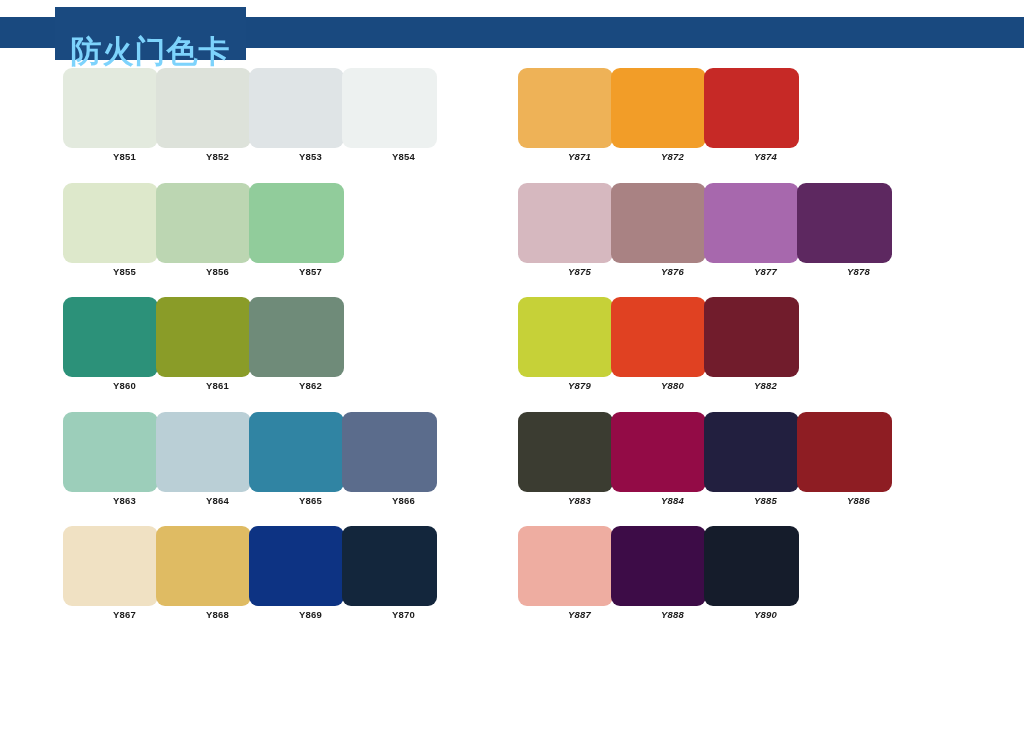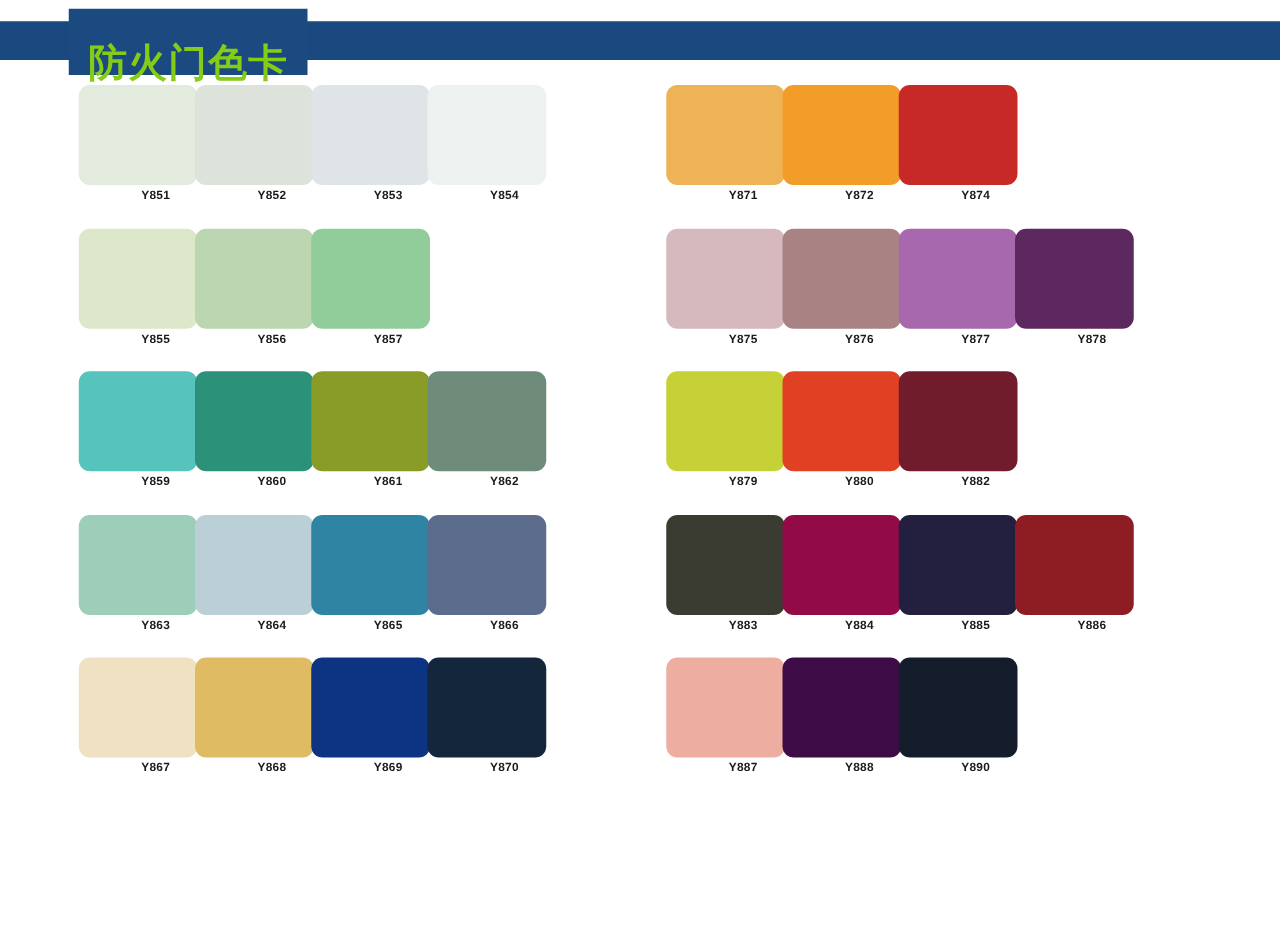--- a/index.html
+++ b/index.html
@@ -64,21 +64,21 @@
     position: relative;
     height: 114.5px;
   }
   .swatch-group {
     position: absolute;
     top: 0;
     display: flex;
     gap: 17px;
   }
   .swatch-group.left  { left: 63px; }
-  .swatch-group.right { left: 533px; }
+  .swatch-group.right { left: 518px; font-style: italic; }
 
   .swatch-cell {
     width: 76px;
     position: relative;
   }
   .swatch-chip {
     width: 95px;
     height: 80px;
     border-radius: 9px;
     display: block;
@@ -94,21 +94,21 @@
     letter-spacing: 0.2px;
     font-family: "Liberation Sans", "DejaVu Sans", sans-serif;
   }
 </style>
 </head>
 <body style="background: rgb(255, 255, 255);">
 
 <div id="page-header">
   <div id="header-band" style="background: rgb(25, 73, 127);"></div>
   <div id="header-title-box" style="background: rgb(26, 74, 128);">
-    <span id="header-title-text" style="color: #84cc16; margin-top: 36px;">防火门色卡</span>
+    <span id="header-title-text" style="color: #7dd3fc; margin-top: 36px;">防火门色卡</span>
   </div>
 </div>
 
 <div id="swatch-area">
     <div class="swatch-row">
       <div class="swatch-group left">
         <div class="swatch-cell">
           <span class="swatch-chip" style="background-color: rgb(227, 234, 222);"></span>
           <span class="swatch-label">Y851</span>
         </div>
@@ -170,24 +170,20 @@
         </div>
         <div class="swatch-cell">
           <span class="swatch-chip" style="background-color: rgb(93, 40, 96);"></span>
           <span class="swatch-label">Y878</span>
         </div>
       </div>
     </div>
     <div class="swatch-row">
       <div class="swatch-group left">
         <div class="swatch-cell">
-          <span class="swatch-chip" style="background-color: rgb(86, 195, 188);"></span>
-          <span class="swatch-label">Y859</span>
-        </div>
-        <div class="swatch-cell">
           <span class="swatch-chip" style="background-color: rgb(44, 145, 121);"></span>
           <span class="swatch-label">Y860</span>
         </div>
         <div class="swatch-cell">
           <span class="swatch-chip" style="background-color: rgb(138, 156, 40);"></span>
           <span class="swatch-label">Y861</span>
         </div>
         <div class="swatch-cell">
           <span class="swatch-chip" style="background-color: rgb(111, 139, 121);"></span>
           <span class="swatch-label">Y862</span>

